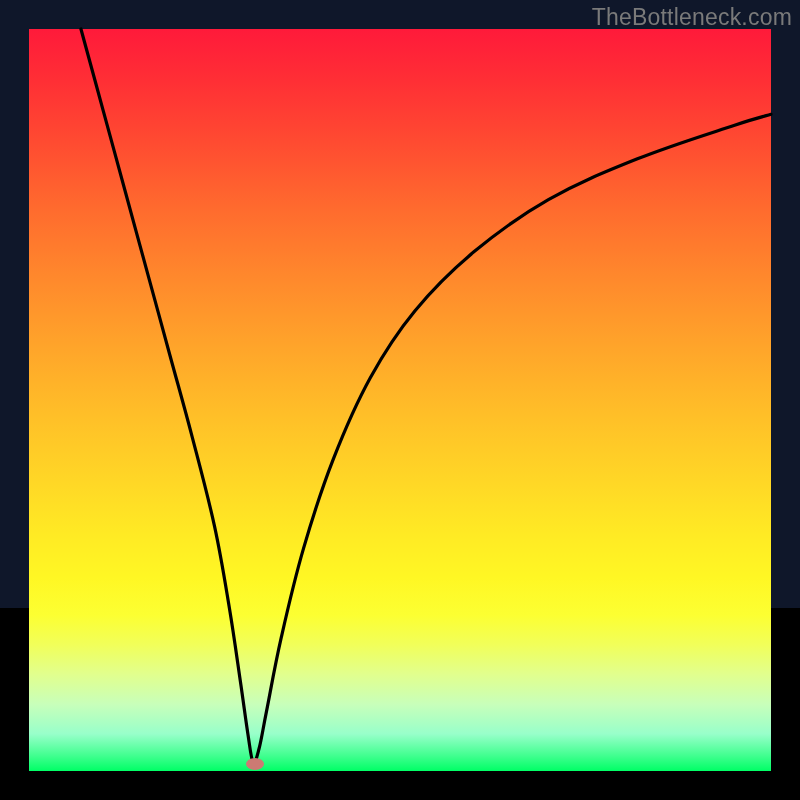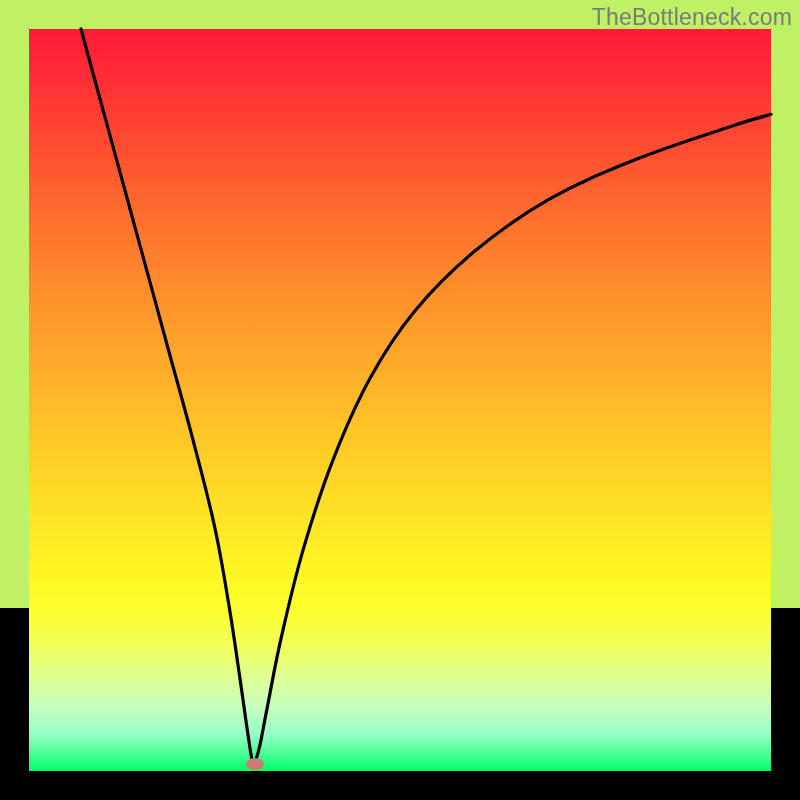--- a/index.html
+++ b/index.html
@@ -1,21 +1,21 @@
 <!DOCTYPE html>
 <html><head>
 <meta charset="utf-8">
 <style>
   * { margin: 0; padding: 0; box-sizing: border-box; }
   html, body { width: 800px; height: 800px; overflow: hidden; background: #000; }
   .frame {
     position: relative;
     width: 800px;
     height: 608px;
-    background: #bef264;
+    background: #0f172a;
   }
   .plot-area {
     position: absolute;
     left: 29px;
     top: 29px;
     width: 742px;
     height: 742px;
     background: linear-gradient(to bottom,
       #ff1a3a 0%,
       #ff2f35 7%,

